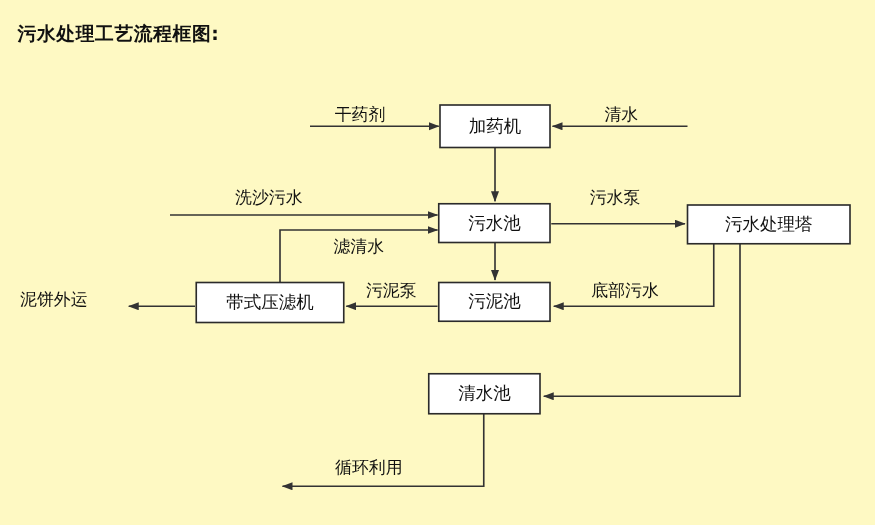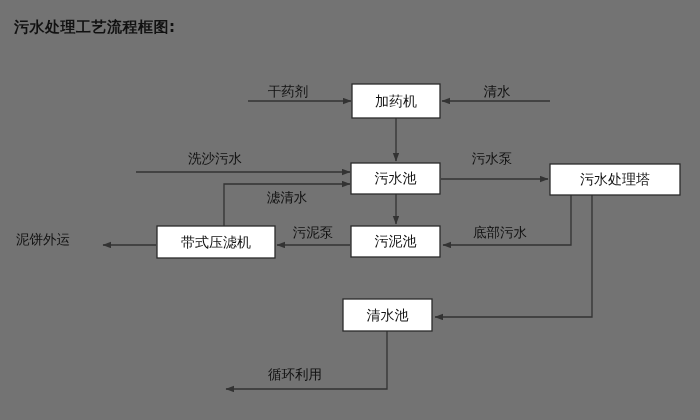--- a/index.html
+++ b/index.html
@@ -4,21 +4,21 @@
 <style>
   html, body {
     margin: 0;
     padding: 0;
     background: #ffffff;
   }
   #page {
     position: relative;
     width: 700px;
     height: 420px;
-    background: #737373;
+    background: #fef9c3;
     overflow: hidden;
     font-family: "DejaVu Sans", "Liberation Sans", sans-serif;
   }
   #title {
     position: absolute;
     left: 14px;
     top: 18px;
     font-size: 15px;
     font-weight: bold;
     color: #111111;

